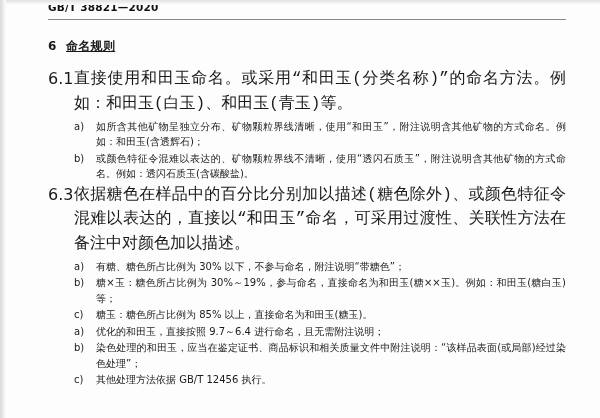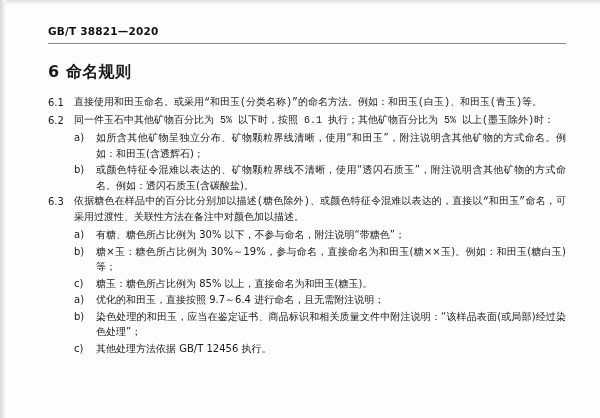--- a/index.html
+++ b/index.html
@@ -13,48 +13,49 @@
     font-family: "DejaVu Sans", "Liberation Sans", sans-serif;
     color: #1a1a1a;
     overflow: hidden;
   }
   .page {
     position: relative;
     width: 600px;
     height: 418px;
     background: #fdfdfd;
     box-sizing: border-box;
-    padding: 25px 34px 0 48px;
+    padding: 1px 34px 0 48px;
   }
   .header {
     font-size: 10.5px;
     font-weight: bold;
     letter-spacing: 0.2px;
     color: #111;
     margin-bottom: 6px;
   }
   .header-rule {
     border: 0;
     border-top: 1px solid #8a8a8a;
     margin: 2px 0 18px 0;
   }
   .section-title {
-    font-size: 16px;
+    font-size: 12px;
     font-weight: bold;
     margin: 0 0 12px 0;
     letter-spacing: 0.3px;
+    text-decoration: underline;
   }
   .section-title .num {
     display: inline-block;
     width: 18px;
   }
   .clause {
     display: flex;
     align-items: flex-start;
-    font-size: 10px;
+    font-size: 16px;
     line-height: 1.55;
     margin-bottom: 2px;
   }
   .clause .label {
     flex: 0 0 26px;
     font-weight: normal;
   }
   .clause .body {
     flex: 1 1 auto;
     text-align: justify;
@@ -108,24 +109,20 @@
 
   <div class="section-title">
     <span class="num">6</span><span>命名规则</span>
   </div>
 
   <div class="clause">
     <div class="label">6.1</div>
     <div class="body">直接使用和田玉命名。或采用“和田玉(分类名称)”的命名方法。例如：和田玉(白玉)、和田玉(青玉)等。</div>
   </div>
 
-  <div class="clause">
-    <div class="label">6.2</div>
-    <div class="body">同一件玉石中其他矿物百分比为 5% 以下时，按照 6.1 执行；其他矿物百分比为 5% 以上(墨玉除外)时：</div>
-  </div>
   <div class="sub">
     <div class="label">a)</div>
     <div class="body">如所含其他矿物呈独立分布、矿物颗粒界线清晰，使用“和田玉”，附注说明含其他矿物的方式命名。例如：和田玉(含透辉石)；</div>
   </div>
   <div class="sub">
     <div class="label">b)</div>
     <div class="body">或颜色特征令混难以表达的、矿物颗粒界线不清晰，使用“透闪石质玉”，附注说明含其他矿物的方式命名。例如：透闪石质玉(含碳酸盐)。</div>
   </div>
 
   <div class="clause">

